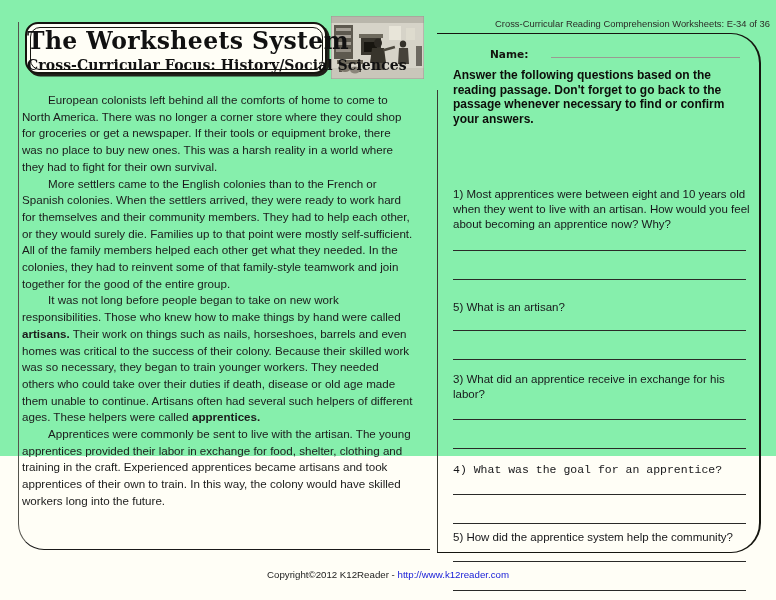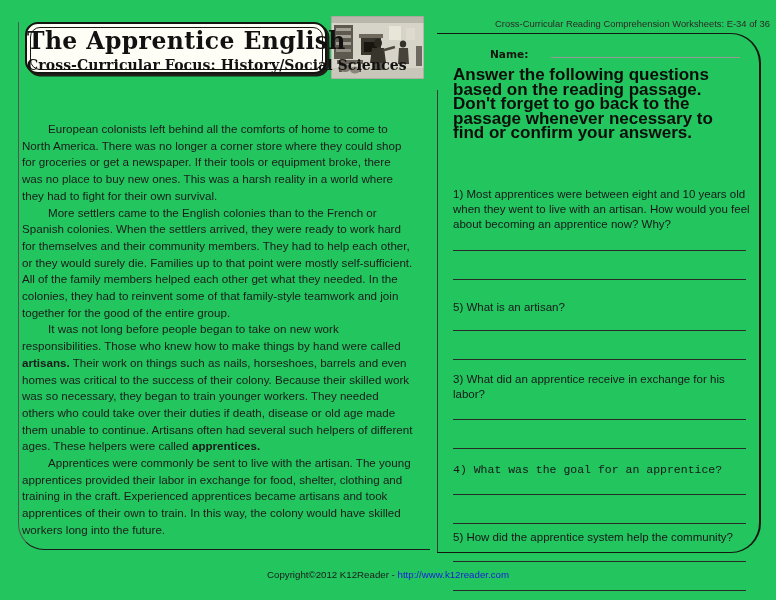--- a/index.html
+++ b/index.html
@@ -9,22 +9,22 @@
     height: 600px;
     background: #fffef6;
     font-family: "Liberation Sans", sans-serif;
     overflow: hidden;
     position: relative;
   }
 
   .page {
     position: relative;
     width: 776px;
-    height: 600px;
-    background: #22c55e;
+    height: 456px;
+    background: #86efac;
   }
 
   
   .left-panel {
     position: absolute;
     left: 18px;
     top: 22px;
     width: 412px;
     height: 528px;
     border-left: 1.2px solid #55544e;
@@ -96,21 +96,20 @@
   
   .passage {
     position: absolute;
     left: 22px;
     top: 92px;
     width: 392px;
     font-size: 11.6px;
     line-height: 16.7px;
     color: #1b1b1b;
     text-align: left;
-    margin-top: 29px;
   }
   .passage p { text-indent: 26px; }
   .passage b { font-weight: bold; }
 
   
   .divider {
     position: absolute;
     left: 437px;
     top: 90px;
     width: 0;
@@ -165,21 +164,21 @@
     border-bottom: 0.9px solid #9a9a92;
     margin-bottom: 2px;
   }
 
   .instructions {
     position: absolute;
     left: 453px;
     top: 68px;
     width: 295px;
     font-weight: bold;
-    font-size: 17px;
+    font-size: 12px;
     line-height: 14.6px;
     color: #0d0d0a;
   }
 
   .questions {
     position: absolute;
     left: 453px;
     top: 143px;
     width: 301px;
   }
@@ -219,21 +218,21 @@
 <body>
 
 <div class="page">
 
   <div class="worksheet-code">Cross-Curricular Reading Comprehension Worksheets: E-34 of 36</div>
 
   <div class="left-panel">
 
     <div class="title-box">
       <div class="title-box-inner"></div>
-      <div class="title-main">The Apprentice English</div>
+      <div class="title-main">The Worksheets System</div>
       <div class="title-sub">Cross-Curricular Focus: History/Social Sciences</div>
     </div>
 
   </div>
 
   <div class="artwork">
     <svg width="93" height="63" viewBox="0 0 93 63">
       <rect x="0" y="0" width="93" height="63" fill="#d6d3c8"></rect>
       <rect x="0" y="0" width="93" height="7" fill="#b9b6ab"></rect>
       <rect x="0" y="52" width="93" height="11" fill="#c9c6ba"></rect>

